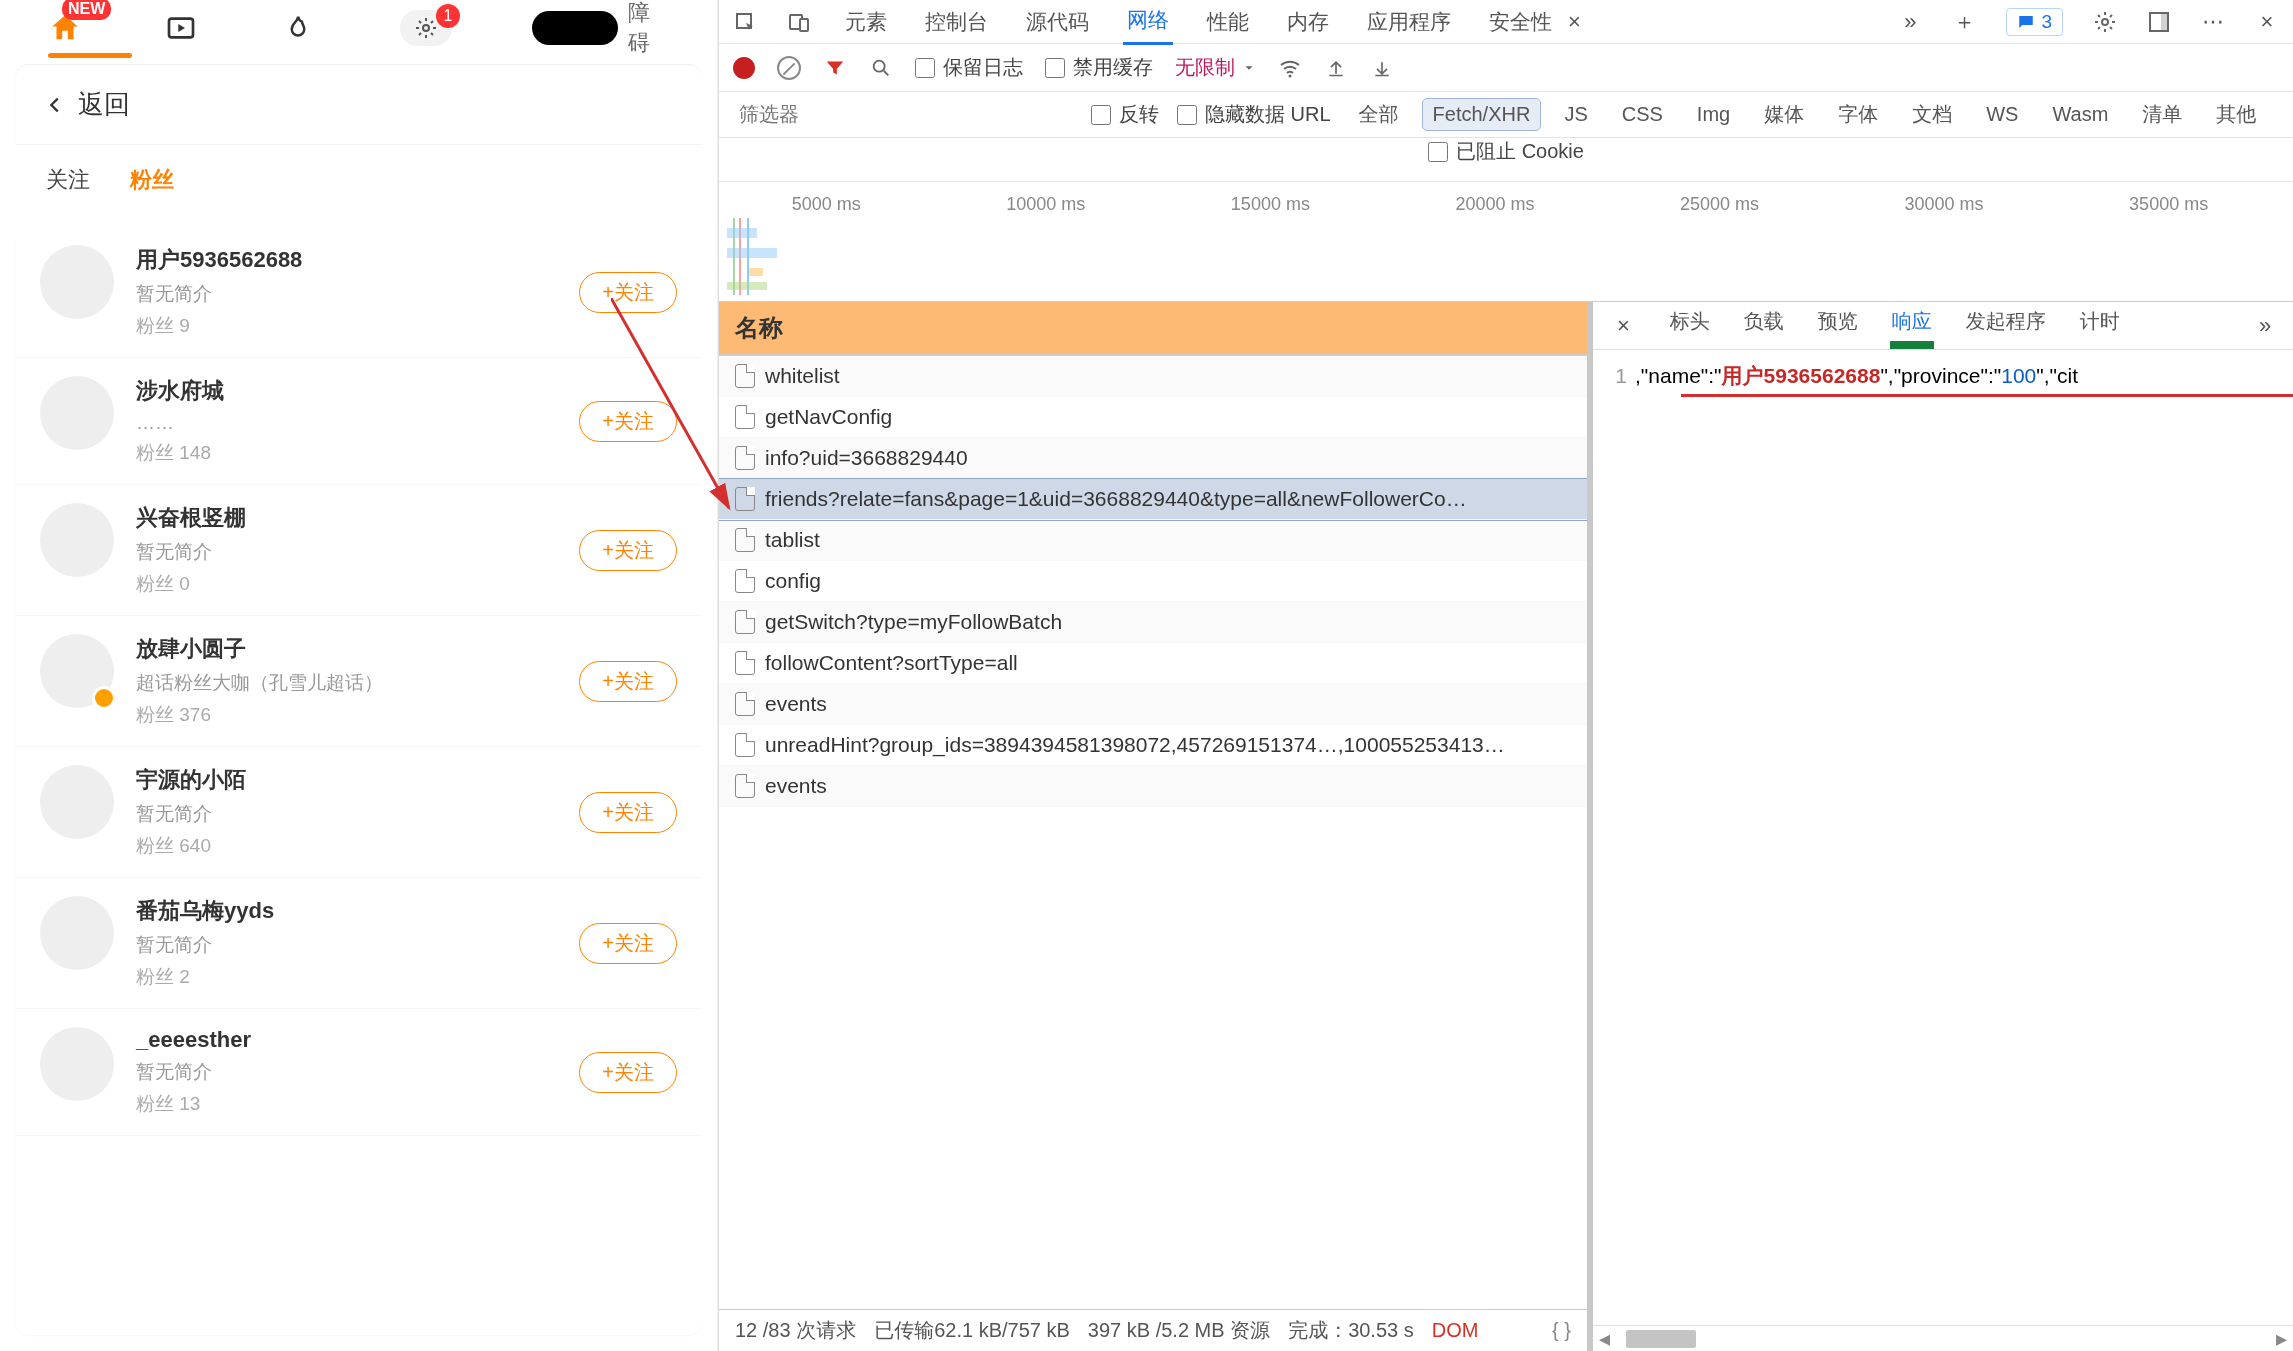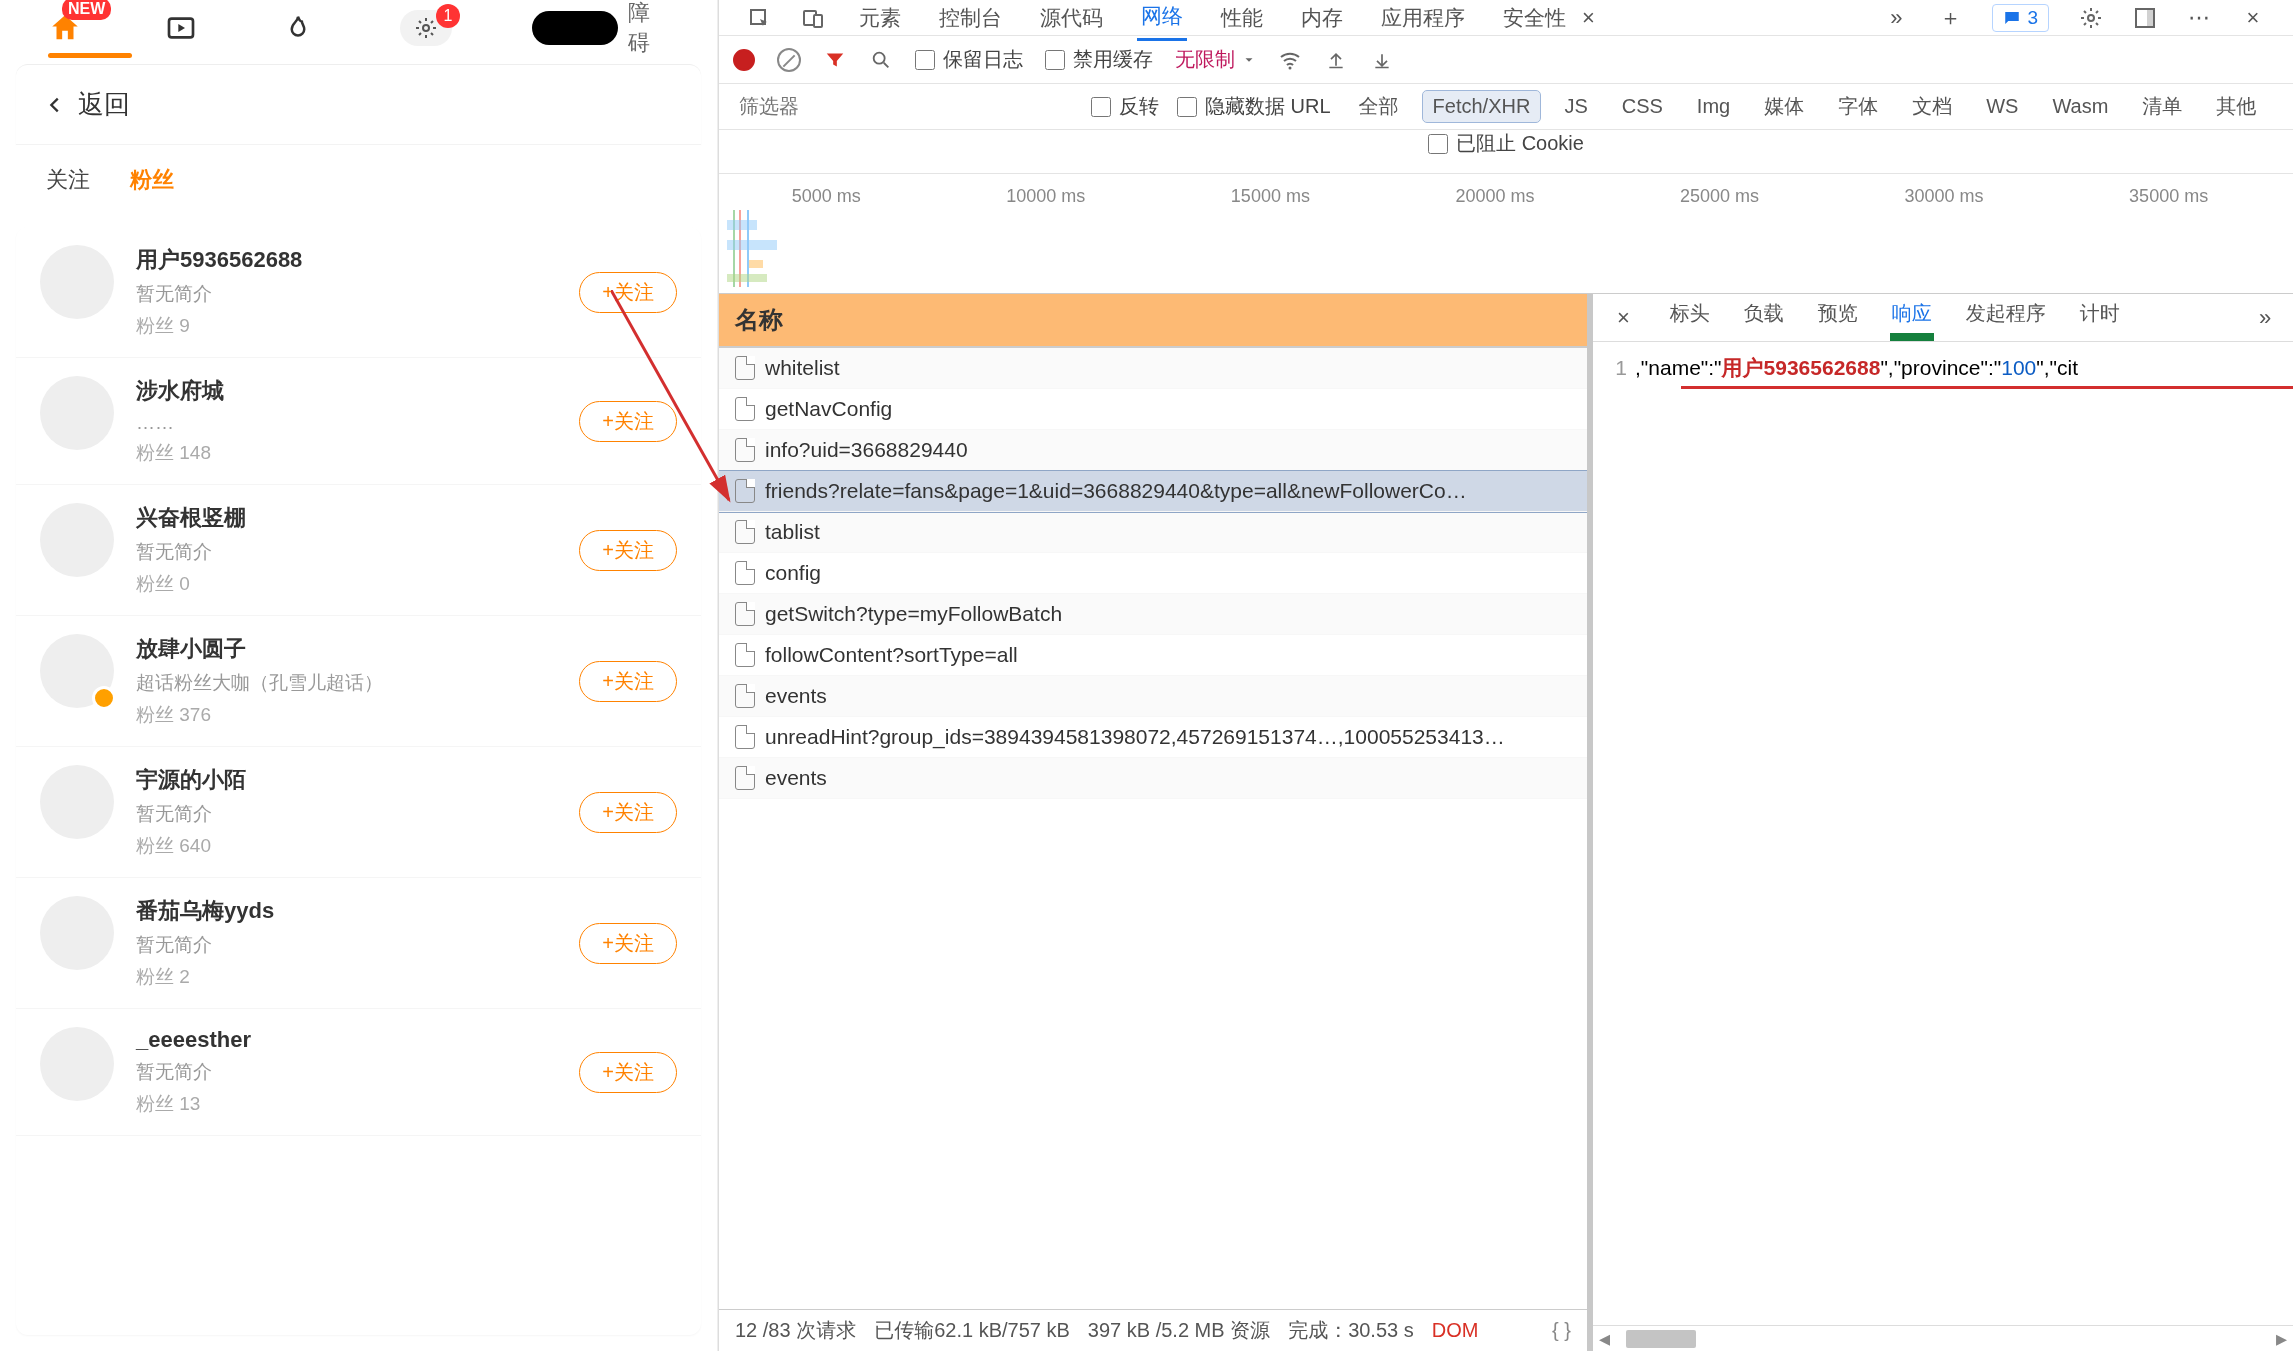--- a/index.html
+++ b/index.html
@@ -26,21 +26,21 @@
 .avatar .v { position:absolute; right:-2px; bottom:-2px; width:24px; height:24px; border-radius:50%; background:#ffa000; border:3px solid #fff; }
 .user-info { flex:1; display:flex; flex-direction:column; gap:6px; }
 .user-name { font-size:22px; color:#333; font-weight:600; }
 .user-sub  { font-size:19px; color:#999; }
 .user-fans { font-size:19px; color:#aaa; }
 .follow-btn { border:1px solid #ff8200; color:#ff8200; background:#fff; border-radius:24px; padding:6px 22px; font-size:20px; cursor:pointer; align-self:center; }
 
 
 .right-panel { flex:1; display:flex; flex-direction:column; border-left:1px solid #ddd; }
 .dt-row { display:flex; align-items:center; border-bottom:1px solid #e4e4e4; }
-.dt-tabs { height:36px; padding:0 28px; gap:30px; }
+.dt-tabs { height:44px; padding:0 14px; gap:30px; }
 .dt-tab { font-size:21px; color:#555; padding:8px 4px; cursor:pointer; }
 .dt-tab.active { color:#1a73e8; border-bottom:3px solid #1a73e8; font-weight:500; }
 .dt-spacer { flex:1; }
 .dt-badge { border:1px solid #b6d4ff; color:#1a73e8; border-radius:4px; padding:2px 10px; font-size:19px; display:flex; align-items:center; gap:6px; }
 .icon { width:24px; height:24px; display:inline-flex; align-items:center; justify-content:center; color:#555; }
 .toolbar-row { height:48px; padding:0 14px; gap:22px; }
 .record { width:22px; height:22px; border:2px solid #c71f1f; border-radius:50%; background:#c71f1f; }
 .no-entry { width:24px; height:24px; border:2px solid #888; border-radius:50%; position:relative; }
 .no-entry::after { content:""; position:absolute; left:2px; right:2px; top:50%; height:2px; background:#888; transform:rotate(-45deg); }
 .funnel { color:#d93025; }

